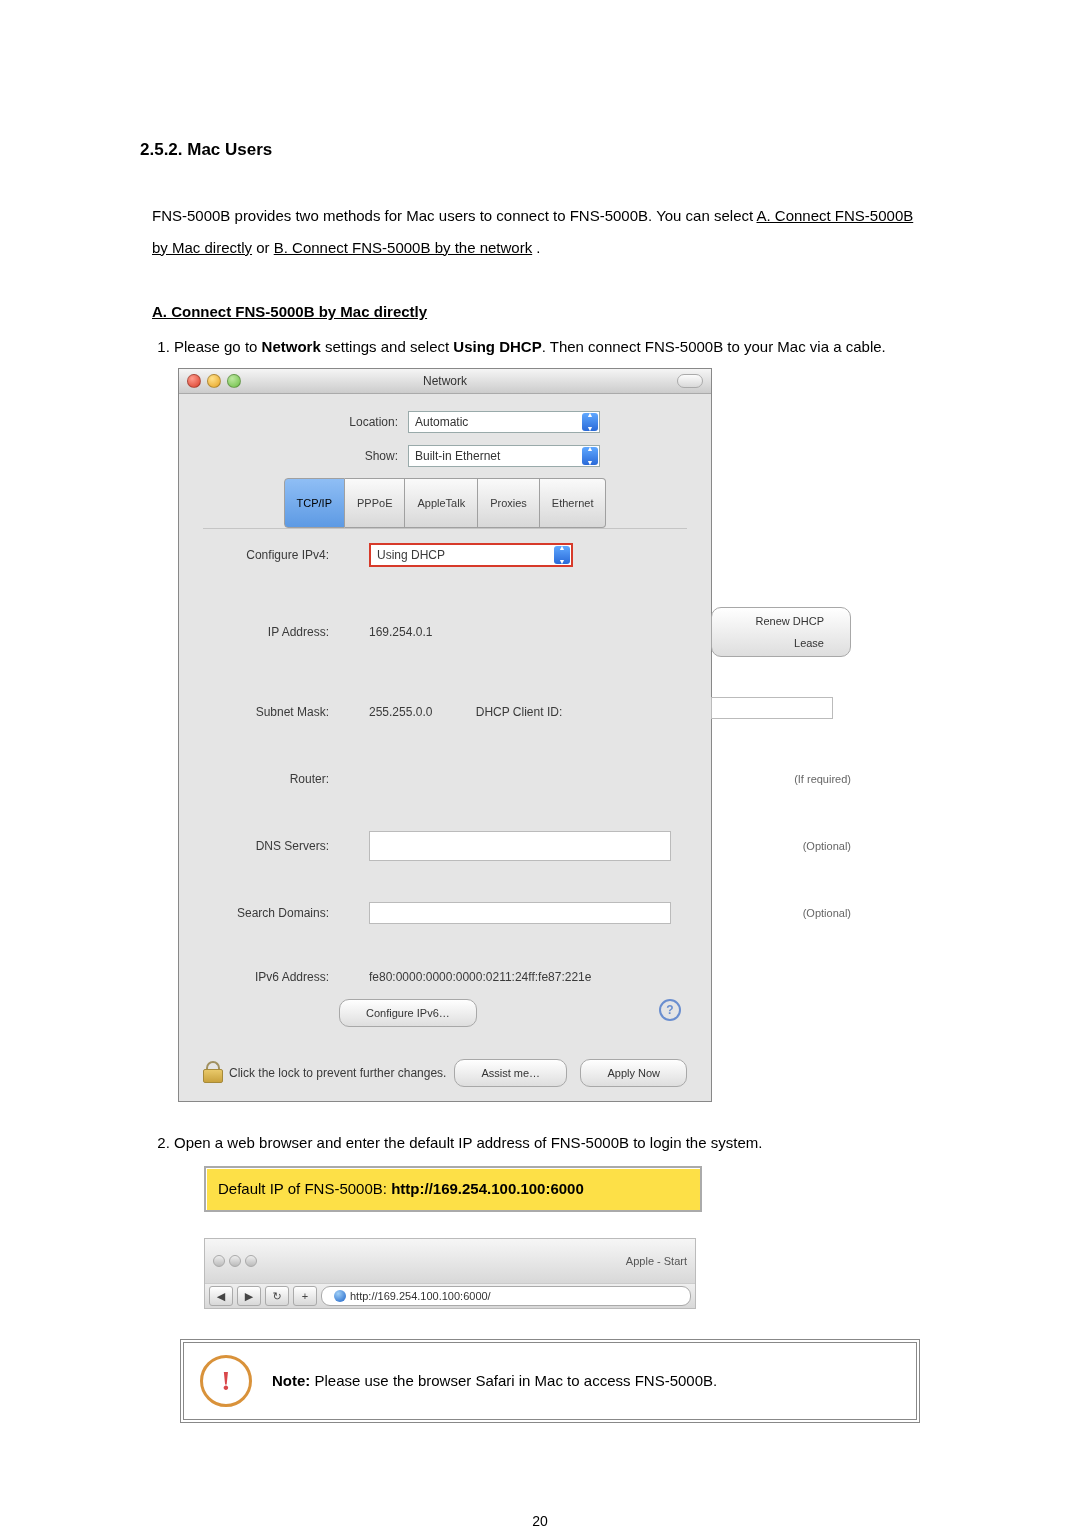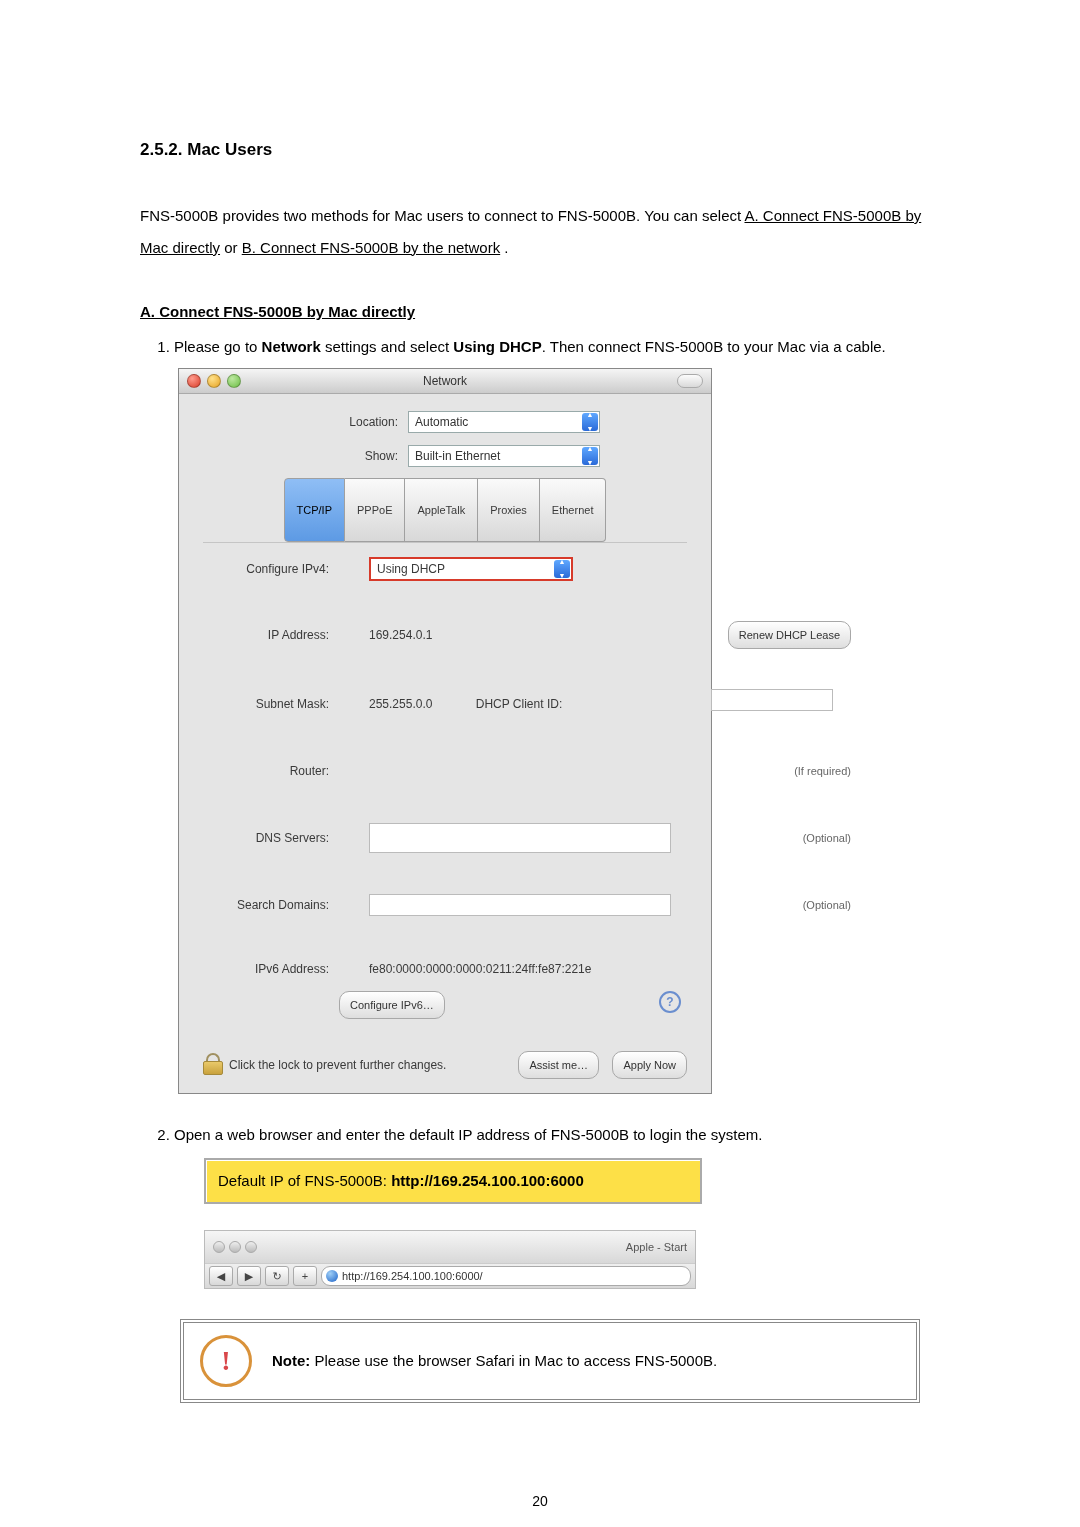--- a/index.html
+++ b/index.html
@@ -14,21 +14,21 @@
     width: 1080px;
     margin: 0 auto;
     padding: 140px 140px 60px 140px;
     box-sizing: border-box;
   }
   h2 {
     font-size: 17px;
     font-weight: bold;
     margin: 0 0 40px 0;
   }
-  p { margin: 0; }
+  p { margin: 12px; }
   .intro {
     line-height: 2.1;
     margin-bottom: 40px;
   }
   .intro .link { text-decoration: underline; }
   .sec-a {
     font-weight: bold;
     text-decoration: underline;
     margin-bottom: 12px;
   }
@@ -87,21 +87,21 @@
   .pulldown .chev {
     width: 16px; height: 18px; background: linear-gradient(#5fa8ff,#2a6ad8);
     border-radius: 3px; display:flex; flex-direction:column; align-items:center; justify-content:center;
     font-size:7px; color:#fff; margin-right:-3px;
   }
   .tabs {
     margin: 10px 0 0 0;
     display: flex; justify-content: center; gap: 0;
   }
   .tab {
-    padding: 20px 12px; background: linear-gradient(#fafafa,#d8d8d8);
+    padding: 13px 12px; background: linear-gradient(#fafafa,#d8d8d8);
     border: 1px solid #a0a0a0; font-size: 11px; cursor: default;
   }
   .tab+.tab { border-left: none; }
   .tab.active { background: linear-gradient(#8fbef5,#5d9ae4); color: #000; }
   .tab:first-child { border-top-left-radius: 4px; border-bottom-left-radius: 4px;}
   .tab:last-child  { border-top-right-radius: 4px; border-bottom-right-radius: 4px;}
   .tabpanel {
     margin-top: 0;
     background: #e5e5e5;
     padding: 14px 6px 8px 6px;
@@ -109,21 +109,21 @@
   }
   .grid { display: grid; grid-template-columns: 120px 1fr 140px; row-gap: 10px; column-gap: 10px; align-items: center; gap: 40px;}
   .glabel { text-align: right; }
   .pulldown2 {
     display: flex; align-items: center; justify-content: space-between;
     width: 190px; height: 20px; background: #fff; border: 2px solid #d73a2a; padding: 0 4px 0 6px;
   }
   .pulldown2 .chev { width: 16px; height: 18px; background: linear-gradient(#5fa8ff,#2a6ad8); border-radius:3px;
     display:flex; flex-direction:column; align-items:center; justify-content:center; font-size:7px; color:#fff; margin-right:-3px;}
   .macbtn {
-    display:inline-block; padding: 2px 10px; font-size: 11px;
+    display:inline-block; padding: 2px 26px; font-size: 11px;
     background: linear-gradient(#ffffff,#dedede); border: 1px solid #a8a8a8; border-radius: 10px;
     color: #333;
   }
   .txtbox {
     background: #fff; border: 1px solid #bbb; height: 20px; width: 300px;
   }
   .note-right { text-align:right; color:#666; font-size:11px; }
   .helpq {
     width: 18px; height: 18px; border-radius: 50%; border:2px solid #6a8ecf; color:#6a8ecf;
     display:flex; align-items:center; justify-content:center; font-weight:bold; font-size:12px;
@@ -146,26 +146,26 @@
   .defip {
     width: 470px; border: 2px solid #aaa; background:#fde047;
     padding: 8px 12px; margin: 8px 0 26px 30px; line-height:1.7;
     box-shadow: inset 1px 1px 0 #fff;
   }
   
   .safari {
     width: 490px; margin: 0 0 30px 30px; border:1px solid #bbb; background:#efefef;
     font-family: "Lucida Grande", Arial, sans-serif; font-size:11px; color:#555;
   }
-  .safari .sbar1 { display:flex; align-items:center; justify-content:space-between; height:20px; padding:6px 8px; background:linear-gradient(#f6f6f6,#d8d8d8);text-align:right;}
+  .safari .sbar1 { display:flex; align-items:center; justify-content:space-between; height:20px; padding:12px 8px; background:linear-gradient(#f6f6f6,#d8d8d8);text-align:right;}
   .gdots { display:flex; gap:4px;}
   .gdot { width:10px;height:10px;border-radius:50%;background:linear-gradient(#eee,#bbb);border:1px solid #aaa;}
   .safari .sbar2 { display:flex; align-items:center; height:24px; padding:0 4px; gap:4px; background:linear-gradient(#efefef,#d8d8d8); border-top:1px solid #ccc;}
   .sqbtn { width:22px;height:18px;background:linear-gradient(#fff,#d8d8d8);border:1px solid #aaa;border-radius:3px;display:flex;align-items:center;justify-content:center;font-size:11px;color:#444;}
-  .urlbox { flex:1; height:18px; background:#fff; border:1px solid #aaa; border-radius:9px; display:flex; align-items:center; padding:0 4px; gap:4px; font-size:11px; color:#333;text-align:right;}
+  .urlbox { flex:1; height:18px; background:#fff; border:1px solid #aaa; border-radius:9px; display:flex; align-items:center; padding:0 12px; gap:4px; font-size:11px; color:#333;text-align:right;}
   .compass { width:12px;height:12px;border-radius:50%;background:radial-gradient(circle at 35% 30%, #9fcff7,#1d63c8);}
   
   .noteblock {
     display:flex; align-items:center; gap:20px;
     border:4px double #888; padding: 12px 16px; margin-left:6px; width: 700px;
   }
   .warnicon {
     width:46px;height:46px;border:3px solid #d9923a;border-radius:50%;
     display:flex;align-items:center;justify-content:center;
   }

